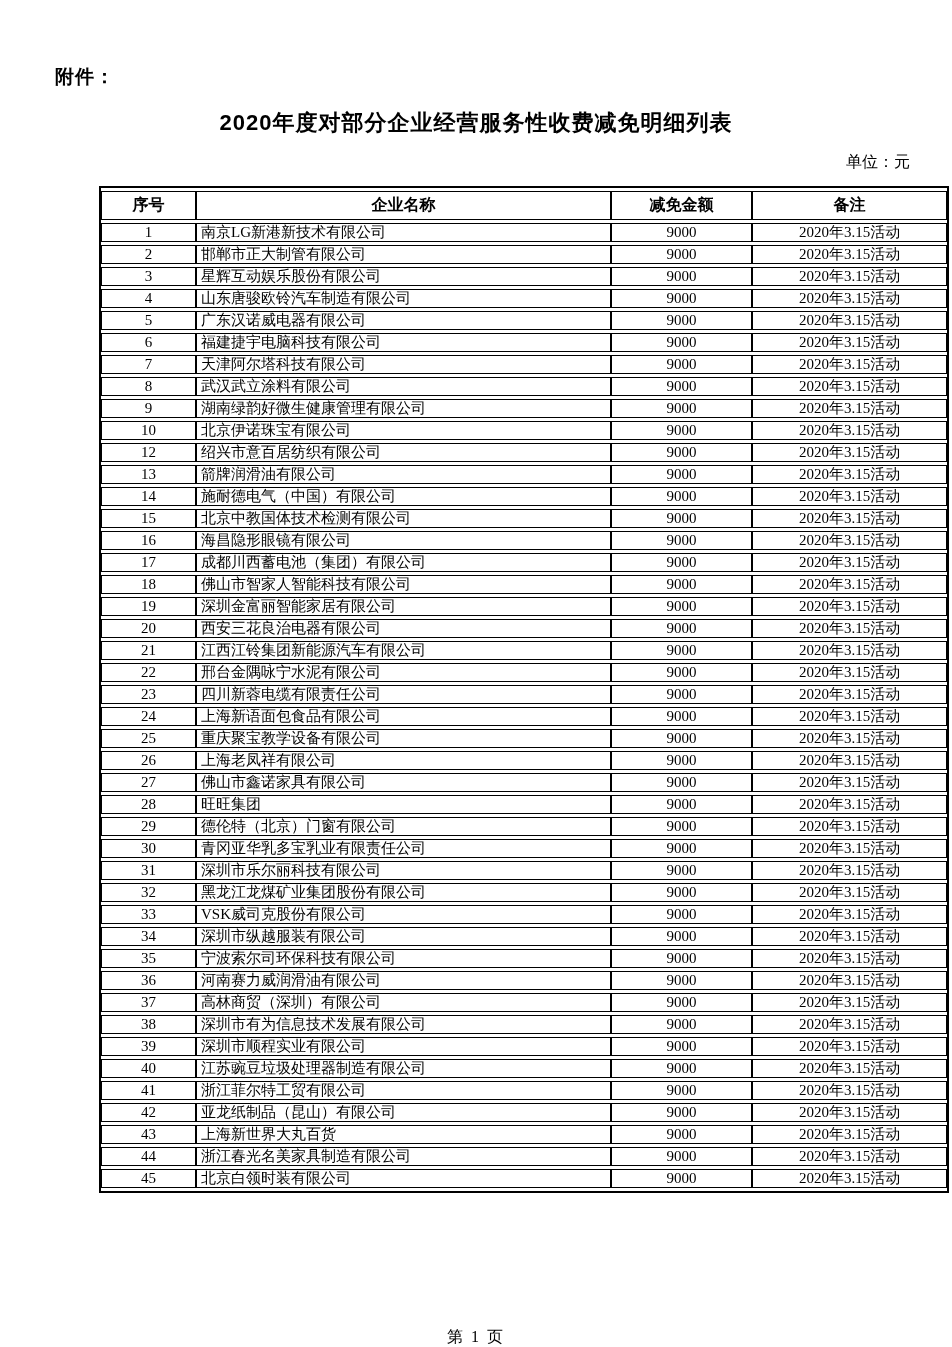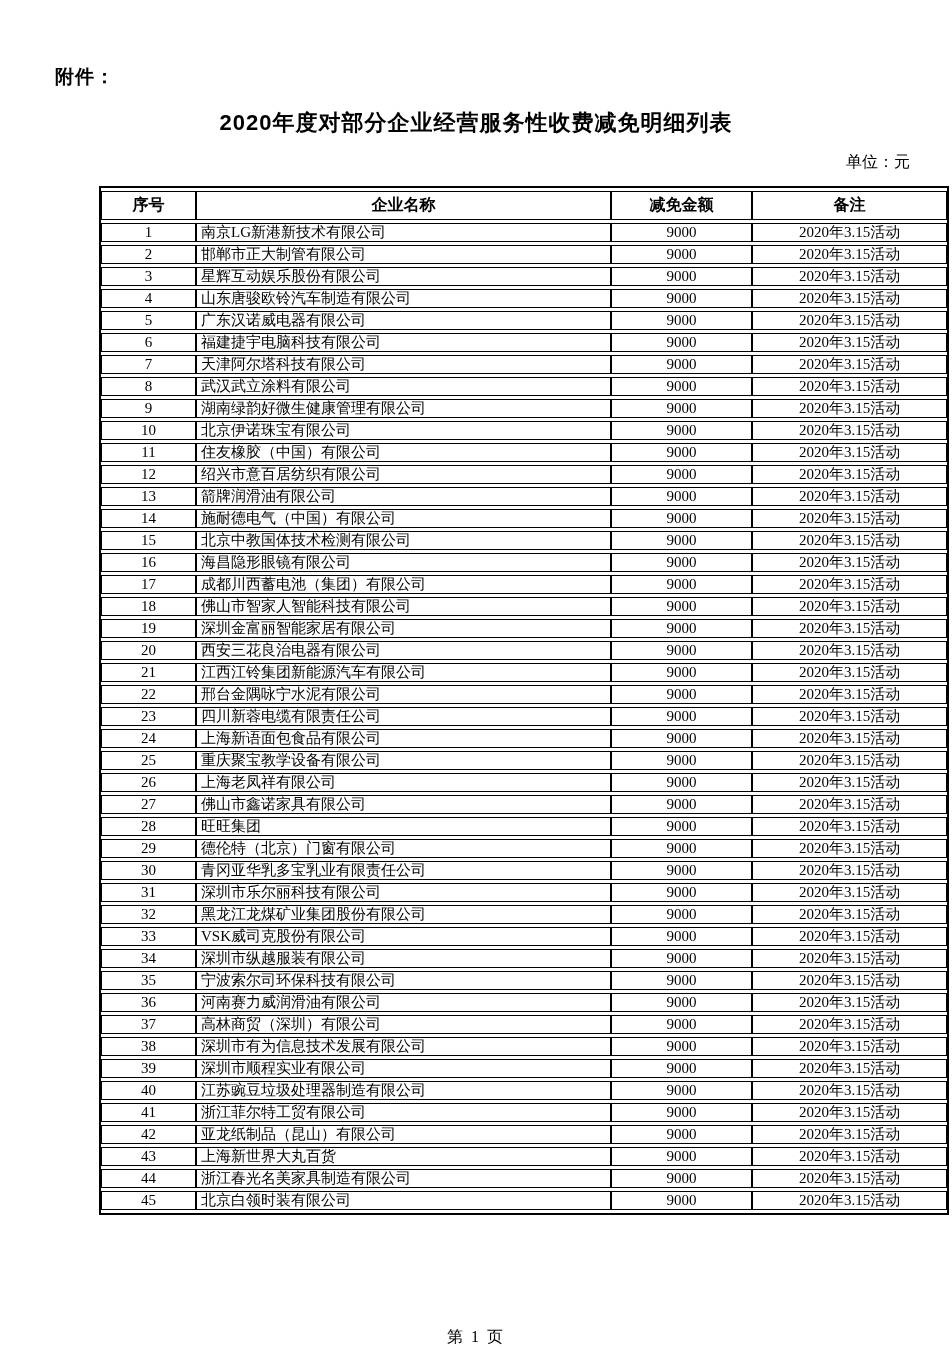--- a/index.html
+++ b/index.html
@@ -170,26 +170,20 @@
           <td class="col-amount">9000</td>
           <td class="col-remark">2020年3.15活动</td>
         </tr>
         <tr>
           <td class="col-no">10</td>
           <td class="col-name">北京伊诺珠宝有限公司</td>
           <td class="col-amount">9000</td>
           <td class="col-remark">2020年3.15活动</td>
         </tr>
         <tr>
-          <td class="col-no">11</td>
-          <td class="col-name">住友橡胶（中国）有限公司</td>
-          <td class="col-amount">9000</td>
-          <td class="col-remark">2020年3.15活动</td>
-        </tr>
-        <tr>
           <td class="col-no">12</td>
           <td class="col-name">绍兴市意百居纺织有限公司</td>
           <td class="col-amount">9000</td>
           <td class="col-remark">2020年3.15活动</td>
         </tr>
         <tr>
           <td class="col-no">13</td>
           <td class="col-name">箭牌润滑油有限公司</td>
           <td class="col-amount">9000</td>
           <td class="col-remark">2020年3.15活动</td>

